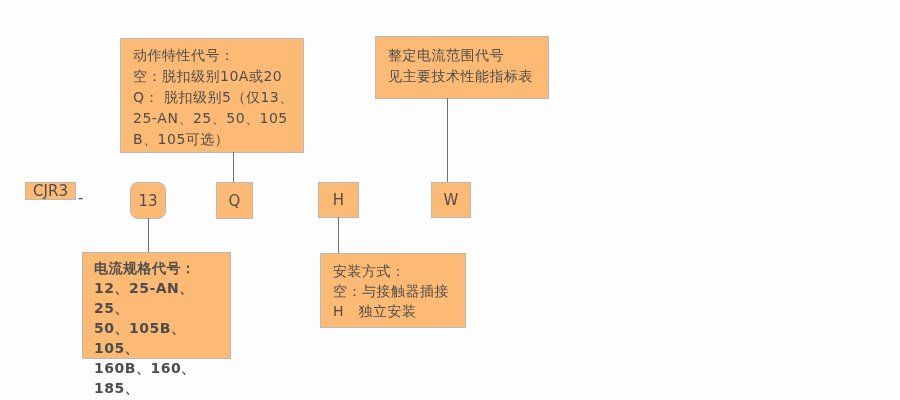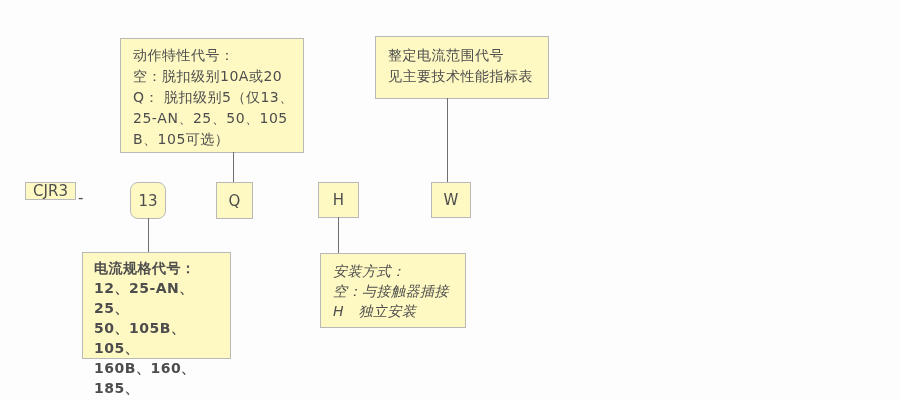--- a/index.html
+++ b/index.html
@@ -12,21 +12,21 @@
     width: 900px;
     height: 400px;
     background: #fdfdfd;
     font-family: "DejaVu Sans", "Liberation Sans", sans-serif;
     color: #4d4d4d;
     overflow: hidden;
   }
   .box {
     position: absolute;
     border: 1px solid #b9b9b9;
-    background: #fef9c3;
+    background: #fdba74;
     box-sizing: border-box;
   }
   .callout {
     font-size: 14px;
     line-height: 21px;
     white-space: pre-line;
     letter-spacing: 0.5px;
   }
   .code {
     display: flex;
@@ -42,21 +42,21 @@
   .separator {
     position: absolute;
     font-size: 15px;
     color: #4d4d4d;
   }
 
   
   #callout-action   { left: 120px; top: 38px;  width: 184px; height: 115px; padding: 6px 8px 0 12px; }
   #callout-range    { left: 375px; top: 36px;  width: 174px; height: 63px;  padding: 8px 8px 4px 12px; }
   #callout-current  { left: 82px;  top: 252px; width: 149px; height: 107px; padding: 5px 6px 0 11px; line-height: 20px; font-weight: bold; }
-  #callout-mounting { left: 320px; top: 253px; width: 146px; height: 75px;  padding: 7px 6px 0 12px; line-height: 20px; font-style: italic; }
+  #callout-mounting { left: 320px; top: 253px; width: 146px; height: 75px;  padding: 7px 6px 0 12px; line-height: 20px; }
 
   
   #box-prefix  { left: 25px;  top: 182px; width: 51px; height: 18px; }
   #box-current { left: 130px; top: 182px; width: 36px; height: 37px; border-radius: 8px; }
   #box-action  { left: 216px; top: 182px; width: 37px; height: 37px; }
   #box-mount   { left: 318px; top: 182px; width: 41px; height: 36px; }
   #box-range   { left: 431px; top: 182px; width: 40px; height: 36px; }
   #sep-dash    { left: 78px;  top: 189px; }
 
   

